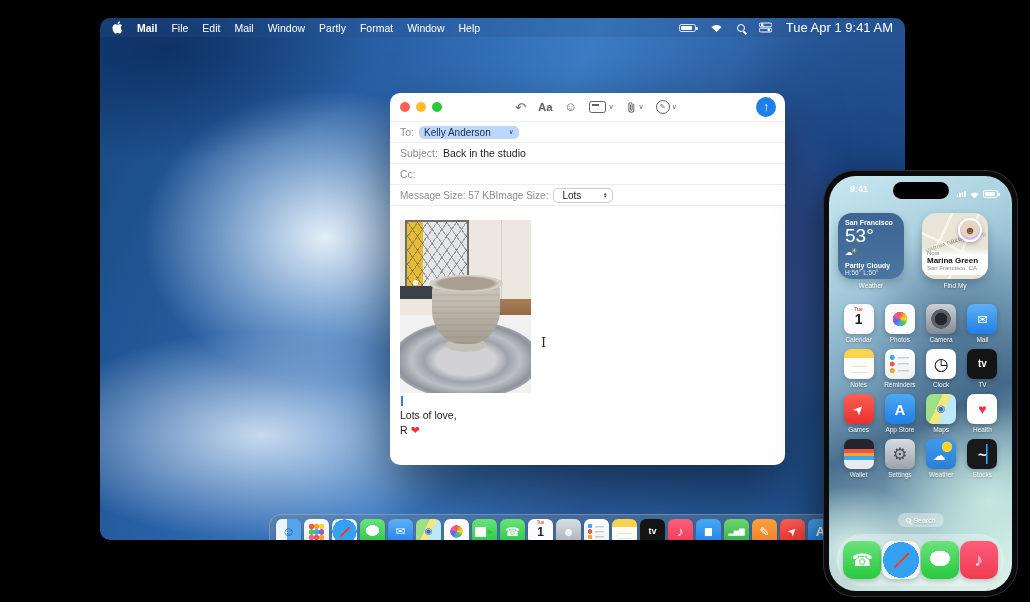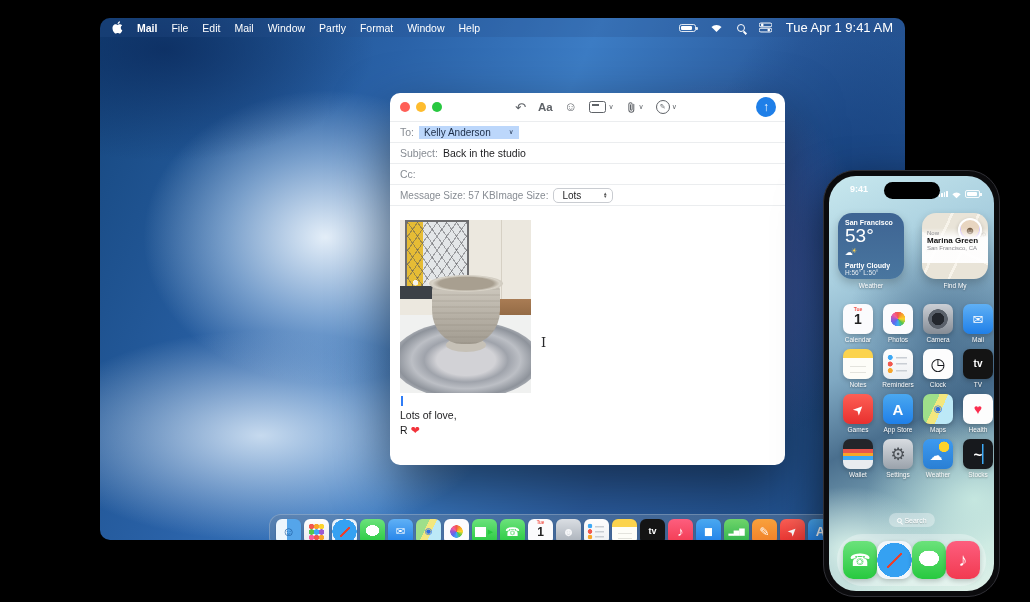--- a/index.html
+++ b/index.html
@@ -49,21 +49,21 @@
   .tool-format { font-size:11.5px; font-weight:600; }
   .tool-emoji { font-size:12.5px; }
   .fieldbox { width:17px; height:12px; border:1.2px solid #5f6368; border-radius:2.5px; position:relative; }
   .fieldbox:after { content:""; position:absolute; left:2px; top:2px; right:6px; height:1.5px; background:#5f6368; }
   .tool-chev { font-size:7px; }
   .tool-circle { width:14px; height:14px; border:1.2px solid #5f6368; border-radius:50%; display:flex; align-items:center; justify-content:center; font-size:7px; }
   .send-btn { position:absolute; right:9px; top:4px; width:20px; height:20px; border-radius:50%;
     background:#1f7fe8; color:#fff; display:flex; align-items:center; justify-content:center; font-size:12px; font-weight:700; cursor:default; }
   .cw-row { height:21px; display:flex; align-items:center; padding:0 10px; border-top:1px solid #ebedef; }
   .cw-label { color:#878c93; margin-right:5px; }
-  .token { background:#bcd7fb; color:#1a2b45; border-radius:0; padding:1px 5px; font-size:10px; display:flex; align-items:center; gap:18px; }
+  .token { background:#bcd7fb; color:#1a2b45; border-radius:5px; padding:1px 5px; font-size:10px; display:flex; align-items:center; gap:18px; }
   .token i { font-style:normal; font-size:6.5px; }
   .cw-size { color:#878c93; font-size:10px; }
   .imgsize { display:flex; align-items:center; gap:5px; }
   .select { border:1px solid #c9ccd1; border-radius:5px; background:#fff; color:#1d1d1f;
     padding:1px 5px 1px 8px; min-width:60px; display:flex; align-items:center; justify-content:space-between; gap:6px; }
   .select .chevs { display:flex; flex-direction:column; line-height:3.2px; font-size:4.5px; color:#555; }
   .cw-body { padding:7px 10px 0; border-top:1px solid #ebedef; line-height:1.35; }
 
   
   .photo { position:relative; width:131px; height:173px; margin-top:7px; overflow:hidden; background:#ece8df; }
@@ -101,21 +101,21 @@
     background:rgba(96,126,162,.5); border:1px solid rgba(255,255,255,.22);
     display:flex; align-items:center; padding:0 6px; gap:3px; }
   .dock-list { display:flex; align-items:center; gap:3px; }
   .dock-item { position:relative; width:25px; height:25px; border-radius:6px; display:flex;
     align-items:center; justify-content:center; cursor:default; box-shadow:0 1px 2px rgba(0,0,0,.25); }
   .di-sub { position:absolute; top:2px; left:0; right:0; text-align:center; font-size:4.5px; color:#f2574d; font-weight:700; line-height:1; }
   .di-glyph { font-weight:600; line-height:1; }
   .dock-divider { width:1px; height:26px; background:rgba(255,255,255,.35); margin:0 4px; }
 
   
-  .iphone { position:absolute; left:823px; top:170px; width:177px; height:427px;
+  .iphone { position:absolute; left:823px; top:170px; width:195px; height:427px;
     background:#0b0b0d; border:1px solid #303036; border-radius:32px; padding:5px; box-shadow:0 18px 45px rgba(0,0,0,.6); }
   .ip-screen { position:relative; width:100%; height:100%; border-radius:27px; overflow:hidden;
     background:
       radial-gradient(ellipse 120px 90px at 12% 90%, rgba(225,248,238,.9), transparent 70%),
       radial-gradient(ellipse 150px 130px at 88% 78%, rgba(205,238,228,.85), transparent 72%),
       radial-gradient(ellipse 140px 160px at 70% 38%, rgba(45,80,115,.55), transparent 70%),
       linear-gradient(155deg,#c8e8ee 0%,#a9cfdf 22%,#7fa8c2 42%,#4a6f8e 58%,#7ba3b5 74%,#cfe9e2 90%,#e2f2ea 100%); }
   .ip-status { position:absolute; top:0; left:0; right:0; height:26px; color:#fff; }
   .ip-time { position:absolute; left:21px; top:8px; font-size:9px; font-weight:700; }
   .island { position:absolute; left:50%; top:6px; transform:translateX(-50%); width:56px; height:17px; background:#000; border-radius:9px; }
@@ -141,21 +141,21 @@
   .wl-weather { left:9px; }
   .w-findmy { left:93px; top:0; background:
       linear-gradient(115deg, transparent 0 30%, #f7f3ea 30% 33%, transparent 33% 58%, #f7f3ea 58% 61%, transparent 61%),
       linear-gradient(25deg, transparent 0 46%, #f7f3ea 46% 49%, transparent 49%),
       #e9e4d8; }
   .fm-street1 { position:absolute; left:2px; top:26px; font-size:5px; color:#9a917f; transform:rotate(-20deg); letter-spacing:.3px; }
   .fm-street2 { position:absolute; right:1px; top:22px; font-size:5px; color:#9a917f; transform:rotate(-14deg); letter-spacing:.3px; }
   .fm-avatar { position:absolute; left:36px; top:5px; width:24px; height:24px; border-radius:50%;
     background:radial-gradient(circle at 50% 42%, #e8d5c0 0 60%, #cdb6f0 61%); border:2px solid #fff;
     display:flex; align-items:center; justify-content:center; font-size:11px; color:#6e5338; box-shadow:0 2px 4px rgba(0,0,0,.25); }
-  .fm-panel { position:absolute; left:0; right:0; bottom:16px; padding:2px 5px 12px;
+  .fm-panel { position:absolute; left:0; right:0; bottom:4px; padding:2px 5px 4px;
     background:linear-gradient(180deg, rgba(255,255,255,0), rgba(255,255,255,.94) 28%); }
   .fm-now { font-size:6px; color:#8a8a8e; }
   .fm-place { font-size:8px; font-weight:700; color:#111; }
   .fm-city { font-size:6px; color:#8a8a8e; }
   .wl-findmy { left:93px; }
 
   .ip-grid { position:absolute; top:128px; left:0; right:0; display:grid;
     grid-template-columns:repeat(4,1fr); row-gap:6px; padding:0 9px; justify-items:center; }
   .gi { display:flex; flex-direction:column; align-items:center; width:40px; cursor:default; }
   .gi-icon { position:relative; width:30px; height:30px; border-radius:7px; display:flex; align-items:center; justify-content:center;

